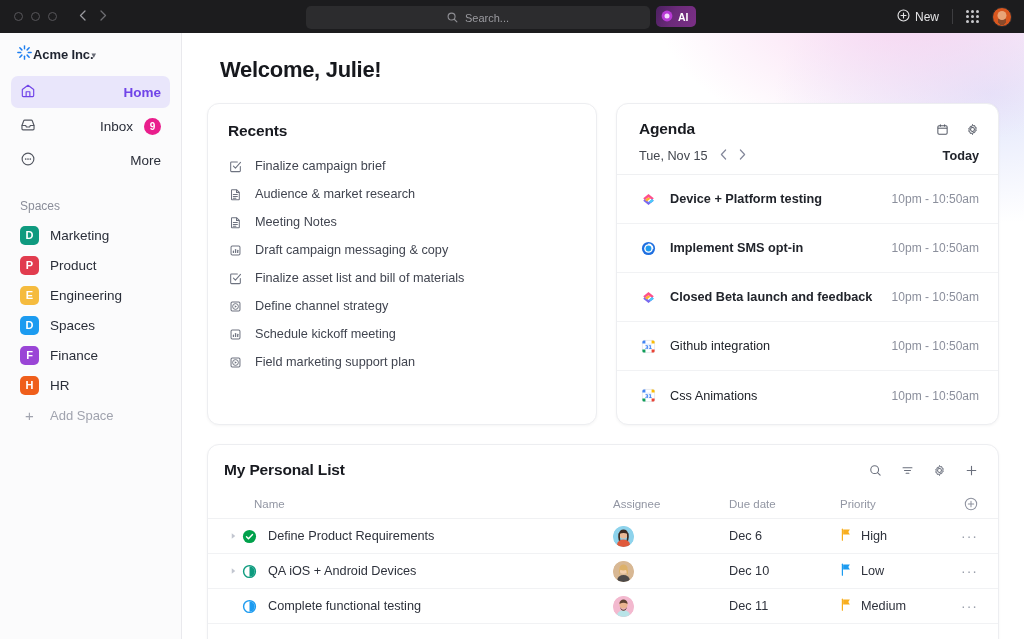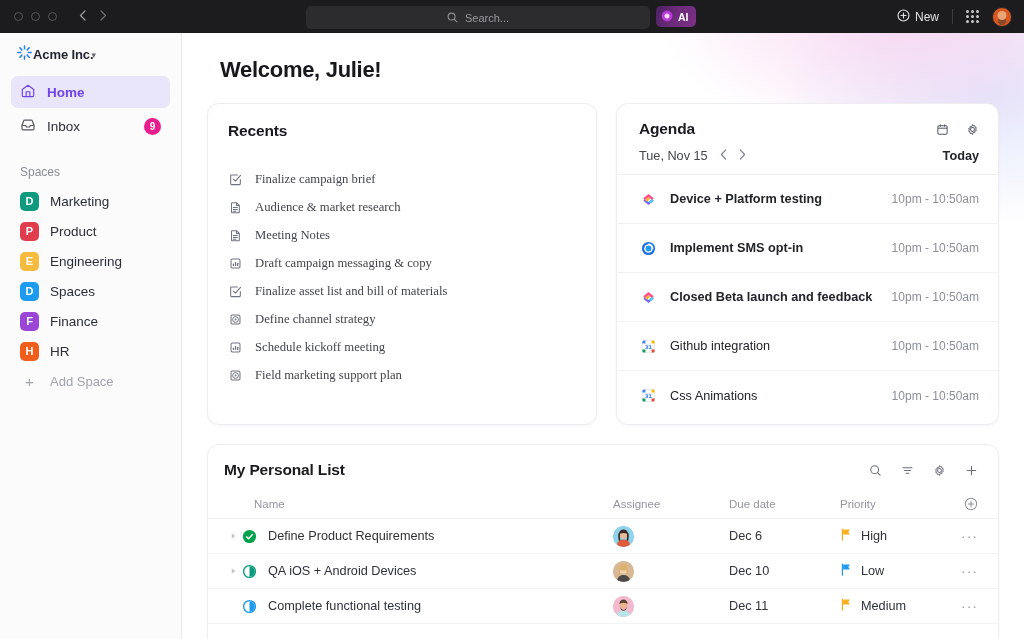--- a/index.html
+++ b/index.html
@@ -76,21 +76,21 @@
   #workspace {
     display: flex; align-items: center; 
     height: 43px; padding-left: 5px;
   }
   #workspace .ws-name { font-size: 13px; font-weight: 700; color: #1f2430; letter-spacing: -0.1px; }
   #workspace .ws-caret { color: #6a6d78; font-size: 9px; margin-left: -2px; }
 
   .nav-item {
     height: 30px; display: flex; align-items: center;
     gap: 11px; padding: 16px 9px; border-radius: 7px;
-    font-size: 13.5px; color: #2a2e39; margin-bottom: 2px;
+    font-size: 13.5px; color: #2a2e39; margin-bottom: 2px; text-align: right;
   }
   .nav-item.active { background: #e9e6fb; color: #7044e8; font-weight: 600; }
   .nav-item .lbl { flex: 1; }
   .badge {
     background: #e91e8c; color: #fff; font-size: 10px; font-weight: 700;
     min-width: 17px; height: 17px; border-radius: 9px;
     display: flex; align-items: center; justify-content: center;
     padding: 0 4px;
   }
   #spaces-header {
@@ -143,21 +143,21 @@
     background: #fff; border-radius: 12px;
     border: 1px solid #edeef1;
     box-shadow: 0 1px 3px rgba(20,22,30,0.045);
   }
   #recents-card { width: 390px; padding: 18px 20px 16px 20px; }
   #agenda-card  { flex: 1; padding: 16px 0 4px 0; }
 
   .card-title { font-size: 15.5px; font-weight: 700; color: #181a20; letter-spacing: -0.15px; }
 
   
-  #recents-list { margin-top: 25px; font-family: Liberation Serif, serif; }
+  #recents-list { margin-top: 12px; }
   .recent-item {
     display: flex; align-items: center; gap: 13px;
     height: 28px; font-size: 12.7px; color: #414550;
   }
   .recent-item .r-ico { width: 14px; display: flex; align-items: center; justify-content: center; flex-shrink: 0; }
 
   
   #agenda-head {
     display: flex; align-items: center;
     padding: 0 19px 0 22px;
@@ -335,20 +335,31 @@
       <span>
         <svg width="16" height="16" viewBox="0 0 18 18" fill="none">
             <path d="M2.2 9.6V13.3C2.2 14 2.7 14.5 3.4 14.5H14.6C15.3 14.5 15.8 14 15.8 13.3V9.6" stroke="#545862" stroke-width="1.3" stroke-linejoin="round"></path>
             <path d="M2.2 9.6L4.2 4.3C4.4 3.8 4.8 3.5 5.3 3.5H12.7C13.2 3.5 13.6 3.8 13.8 4.3L15.8 9.6H11.6L10.8 11.2H7.2L6.4 9.6H2.2Z" stroke="#545862" stroke-width="1.3" stroke-linejoin="round"></path>
           </svg>
       </span>
       <span class="lbl">Inbox</span>
       <span class="badge">9</span>
     </div>
 
+    <div class="nav-item">
+      <span>
+        <svg width="16" height="16" viewBox="0 0 18 18" fill="none">
+            <circle cx="9" cy="9" r="6.6" stroke="#545862" stroke-width="1.3"></circle>
+            <circle cx="6.4" cy="9" r="0.95" fill="#545862"></circle>
+            <circle cx="9" cy="9" r="0.95" fill="#545862"></circle>
+            <circle cx="11.6" cy="9" r="0.95" fill="#545862"></circle>
+          </svg>
+      </span>
+      <span class="lbl">More</span>
+    </div>
 
     <div id="spaces-header">Spaces</div>
 
     <div class="space-item">
       <span class="space-ico" style="background:#0f9a7f">D</span>
       <span>Marketing</span>
     </div>
     <div class="space-item">
       <span class="space-ico" style="background:#e13c4e">P</span>
       <span>Product</span>

